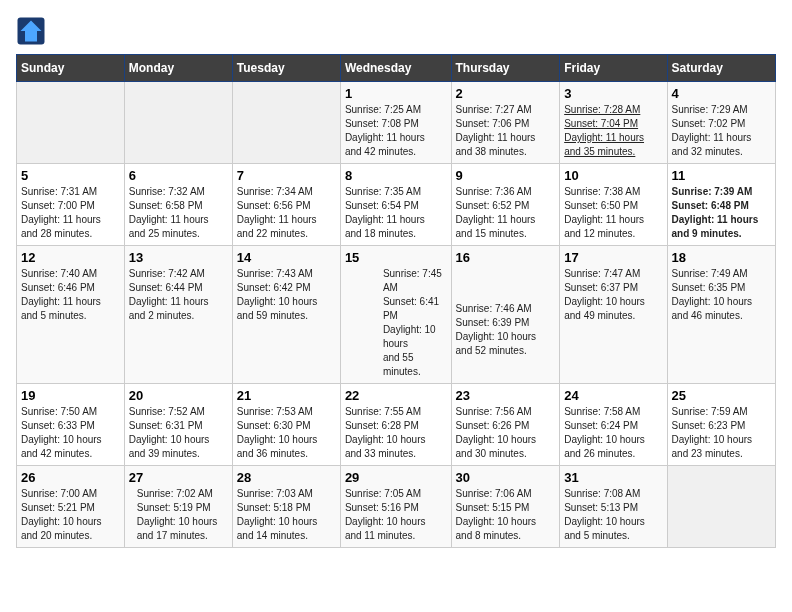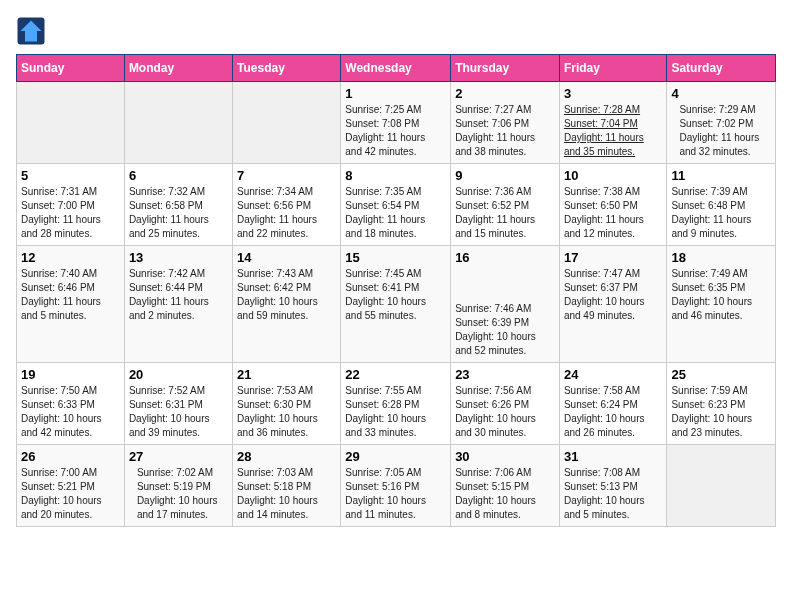--- a/index.html
+++ b/index.html
@@ -44,21 +44,21 @@
       font-size: 14px;
       font-weight: bold;
       color: #333;
     }
     table {
       width: 100%;
       border-collapse: collapse;
       font-size: 11px;
     }
     thead th {
-      background-color: #ec4899;
+      background-color: #404040;
       color: #fff;
       font-weight: bold;
       padding: 6px 4px;
       text-align: left;
       border: 1px solid #1a4080;
       font-size: 12px;
     }
     tbody td {
       border: 1px solid #ccc;
       vertical-align: top;
@@ -138,21 +138,21 @@
         </td>
         <td>
           <span class="day-num">3</span>
           <div class="day-info" style="white-space: pre-line; text-decoration: underline;">Sunrise: 7:28 AM
 Sunset: 7:04 PM
 Daylight: 11 hours
 and 35 minutes.</div>
         </td>
         <td>
           <span class="day-num">4</span>
-          <div class="day-info" style="white-space: pre-line; margin-left: 8px;">Sunrise: 7:29 AM
+          <div class="day-info" style="white-space: pre-line;">Sunrise: 7:29 AM
 Sunset: 7:02 PM
 Daylight: 11 hours
 and 32 minutes.</div>
         </td>
       </tr>
       <tr>
         <td>
           <span class="day-num">5</span>
           <div class="day-info" style="white-space: pre-line;">Sunrise: 7:31 AM
 Sunset: 7:00 PM
@@ -189,21 +189,21 @@
         </td>
         <td>
           <span class="day-num">10</span>
           <div class="day-info" style="white-space: pre-line;">Sunrise: 7:38 AM
 Sunset: 6:50 PM
 Daylight: 11 hours
 and 12 minutes.</div>
         </td>
         <td>
           <span class="day-num">11</span>
-          <div class="day-info" style="white-space: pre-line;">Sunrise: 7:39 AM
+          <div class="day-info" style="white-space: pre-line; font-weight: bold;">Sunrise: 7:39 AM
 Sunset: 6:48 PM
 Daylight: 11 hours
 and 9 minutes.</div>
         </td>
       </tr>
       <tr>
         <td>
           <span class="day-num">12</span>
           <div class="day-info" style="white-space: pre-line;">Sunrise: 7:40 AM
 Sunset: 6:46 PM
@@ -219,21 +219,21 @@
         </td>
         <td>
           <span class="day-num">14</span>
           <div class="day-info" style="white-space: pre-line;">Sunrise: 7:43 AM
 Sunset: 6:42 PM
 Daylight: 10 hours
 and 59 minutes.</div>
         </td>
         <td>
           <span class="day-num">15</span>
-          <div class="day-info" style="white-space: pre-line;">Sunrise: 7:45 AM
+          <div class="day-info" style="white-space: pre-line; margin-left: 38px;">Sunrise: 7:45 AM
 Sunset: 6:41 PM
 Daylight: 10 hours
 and 55 minutes.</div>
         </td>
         <td>
           <span class="day-num">16</span>
           <div class="day-info" style="white-space: pre-line; margin-top: 37px;">Sunrise: 7:46 AM
 Sunset: 6:39 PM
 Daylight: 10 hours
 and 52 minutes.</div>

